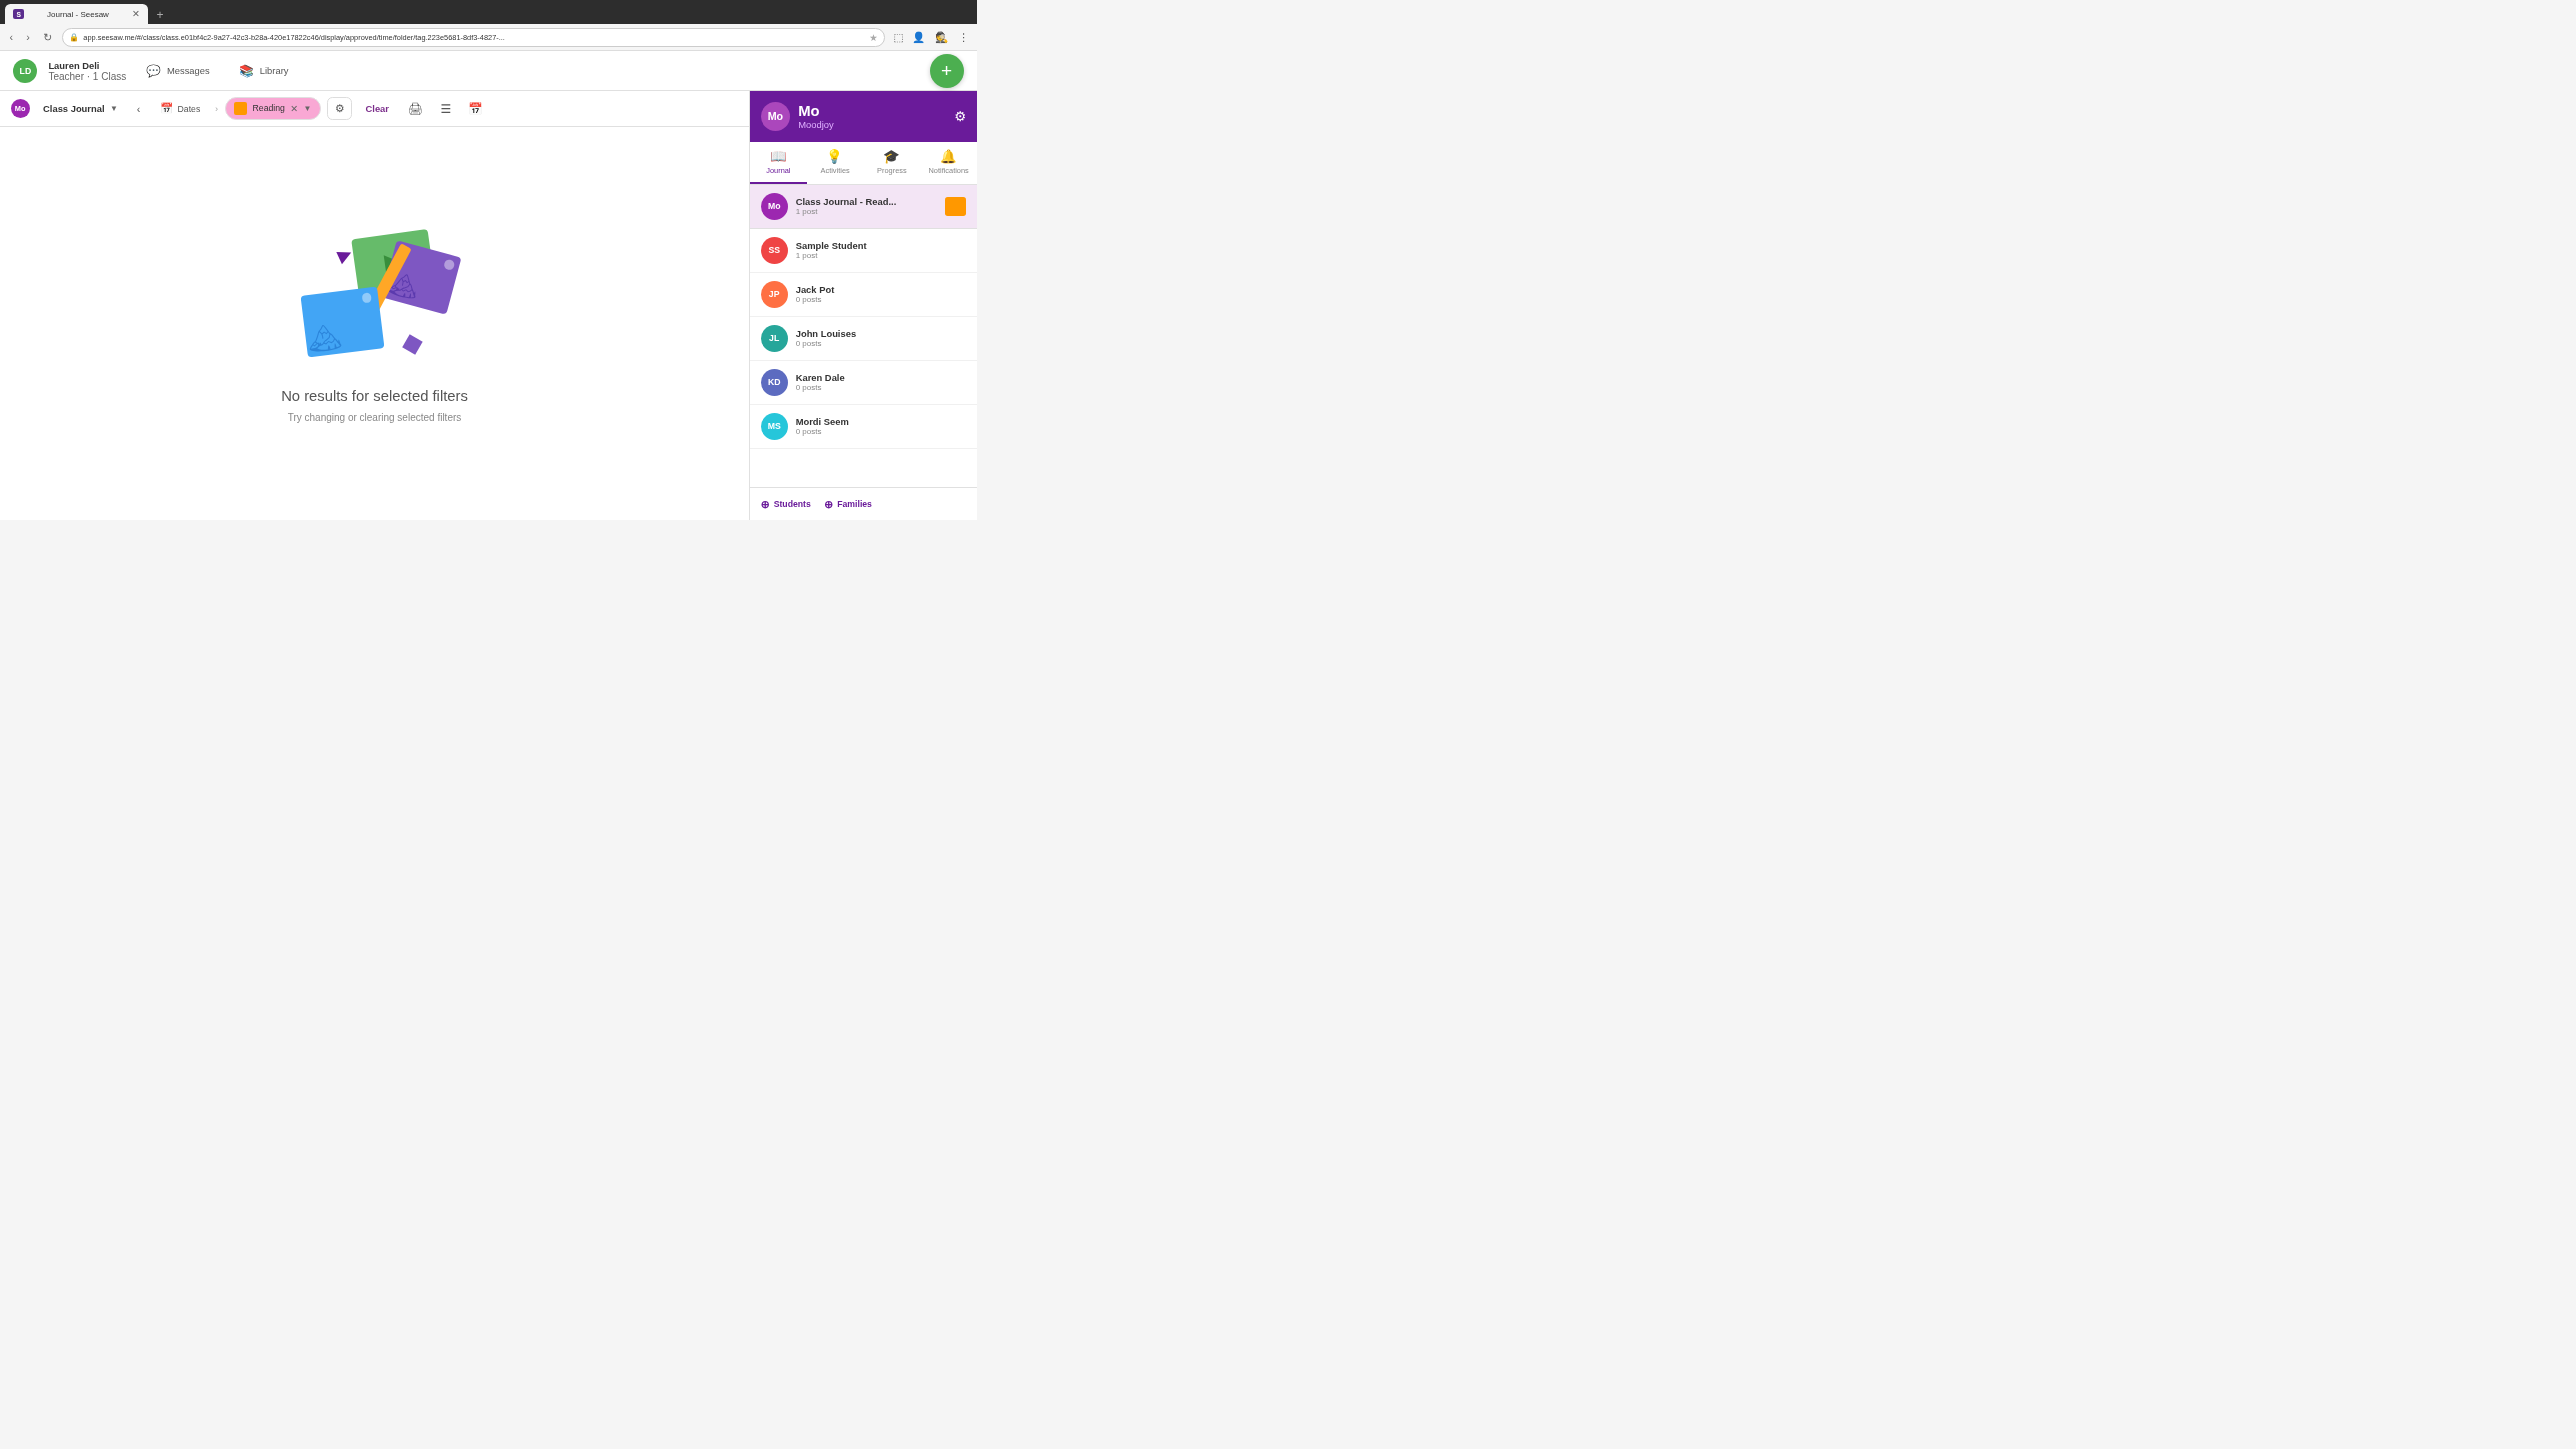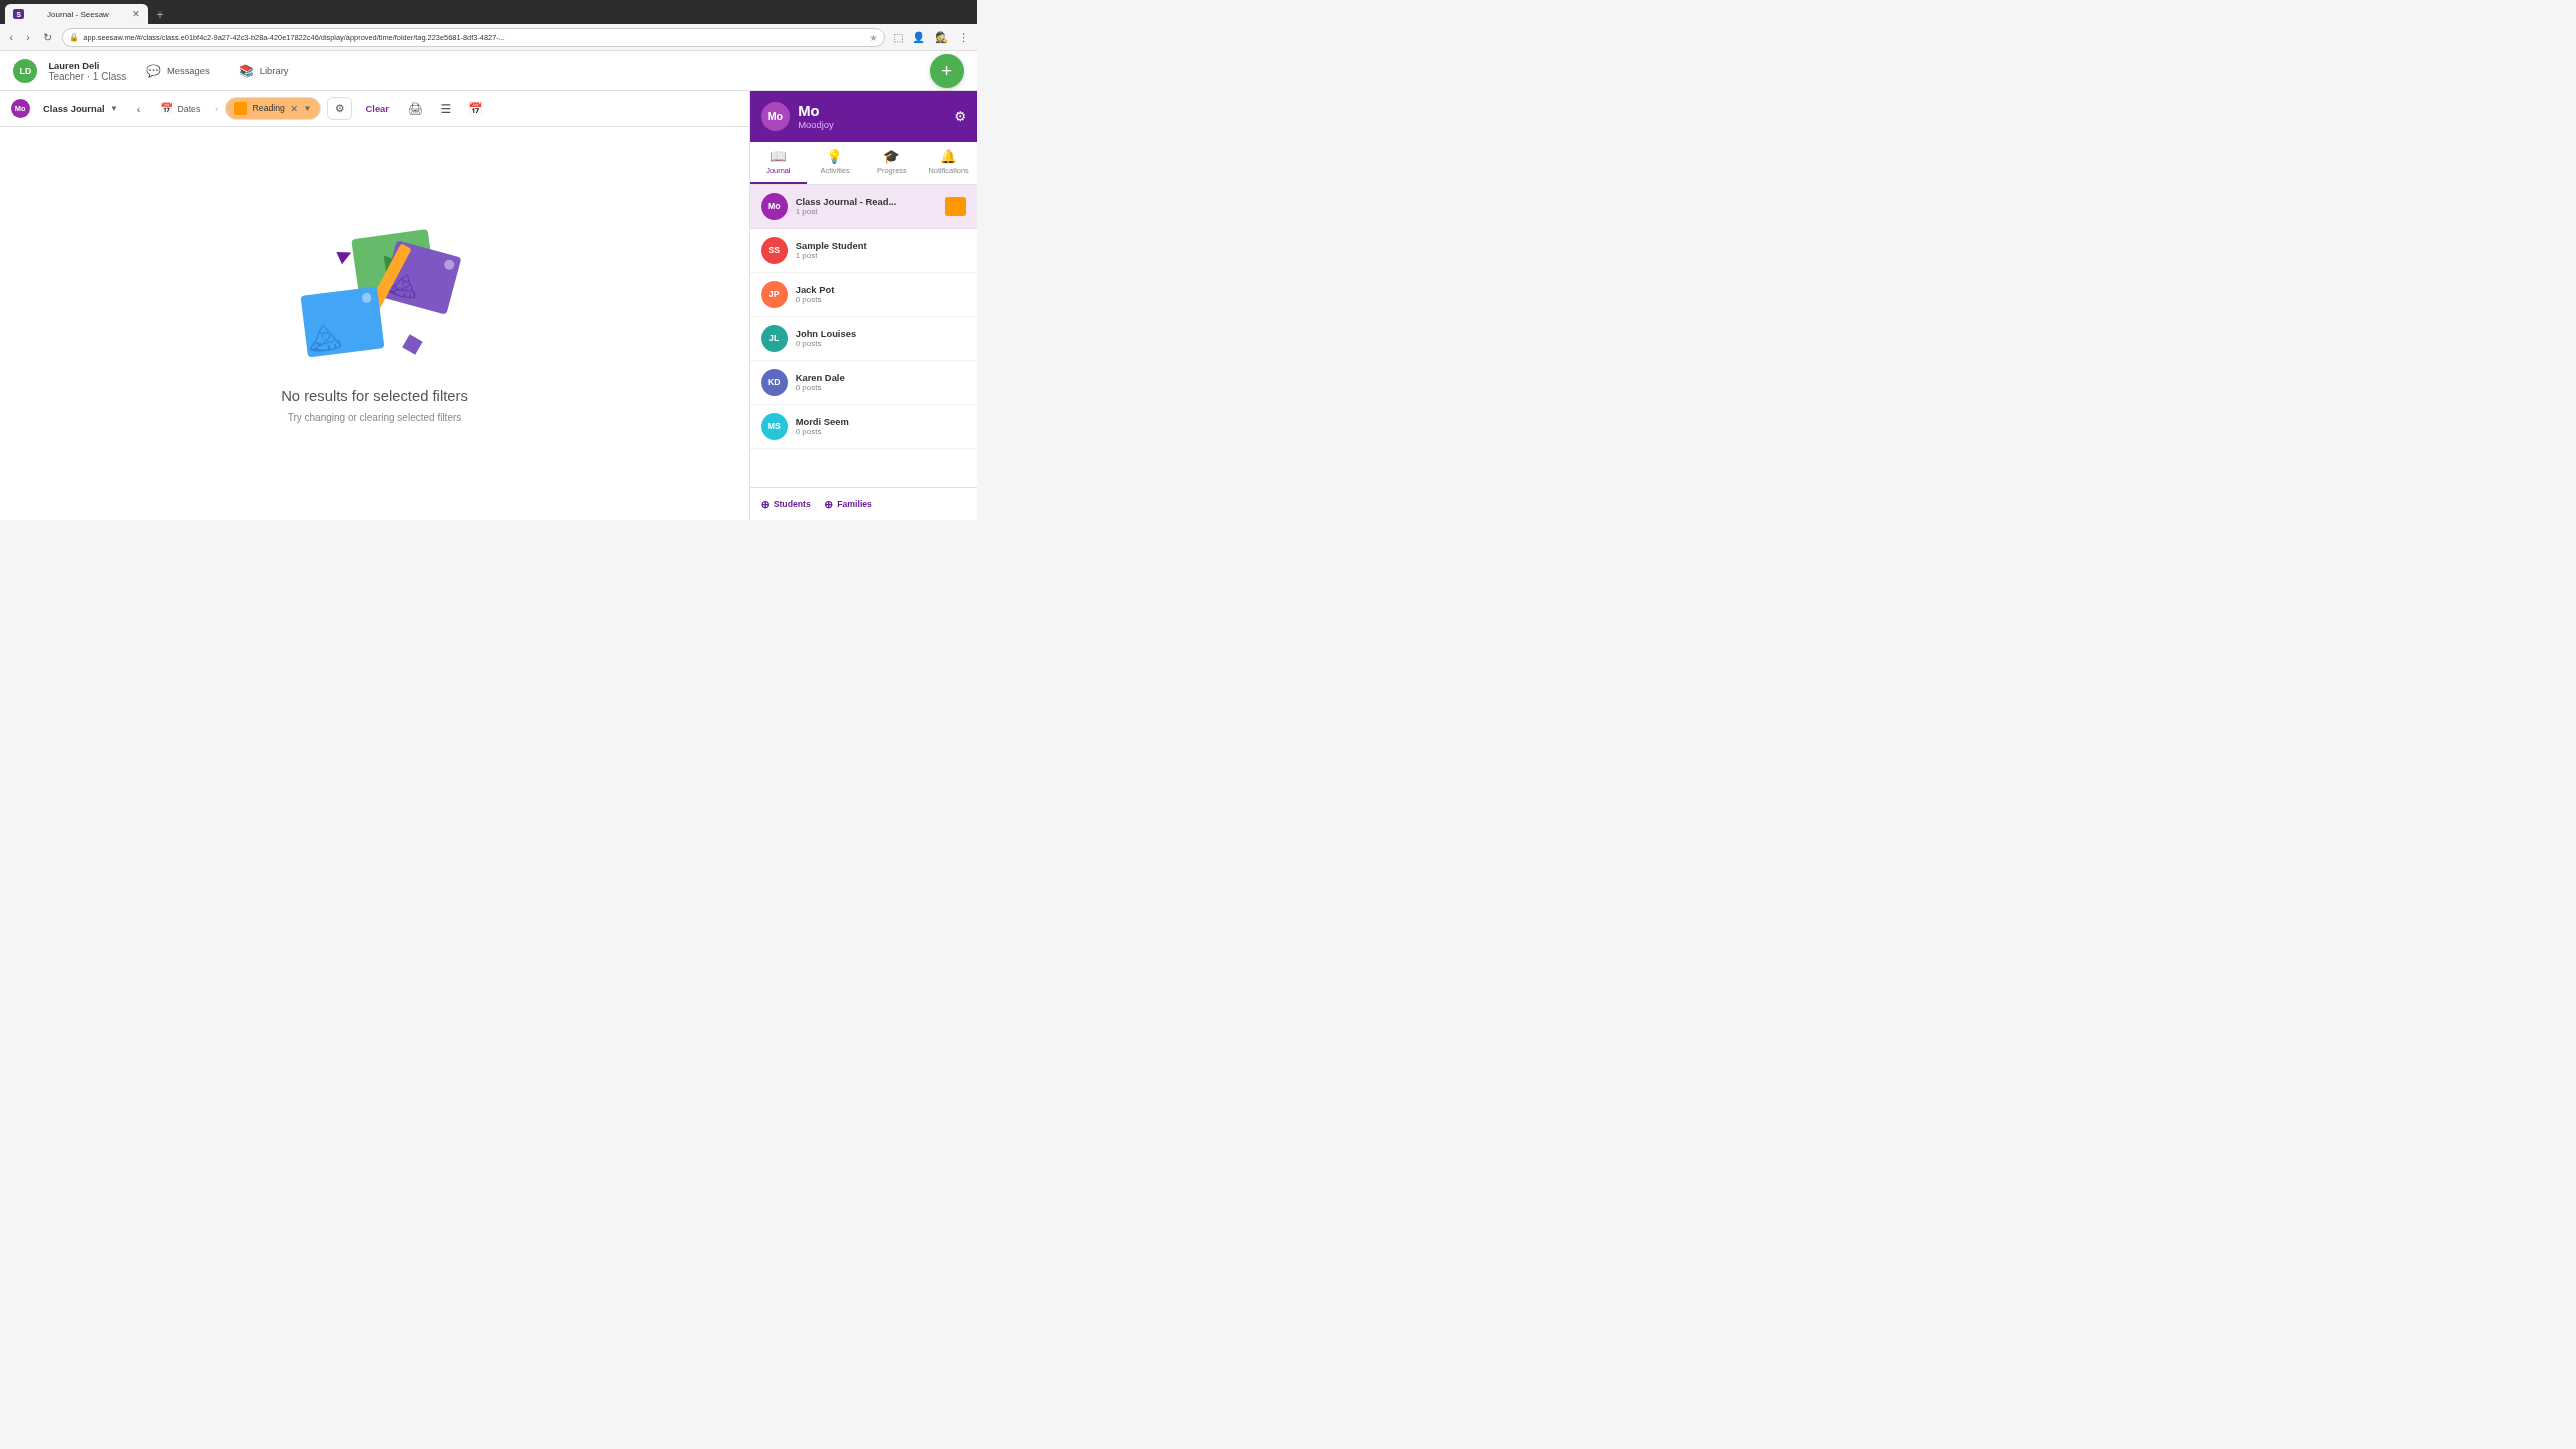--- a/index.html
+++ b/index.html
@@ -37,21 +37,21 @@
     
     .toolbar { height: 36px; background: white; border-bottom: 0.7px solid #e0e0e0; display: flex; align-items: center; padding: 0 10.7px; gap: 6.7px; }
     .class-journal-btn { display: flex; align-items: center; gap: 5.4px; padding: 4px 6.7px; border-radius: 13.4px; cursor: pointer; border: none; background: none; font-size: 9.4px; font-weight: 600; color: #333; }
     .class-journal-icon { width: 19px; height: 19px; background: #9c27b0; border-radius: 50%; display: flex; align-items: center; justify-content: center; color: white; font-size: 7.4px; font-weight: bold; }
     .chevron-down { color: #666; font-size: 8px; }
     .nav-arrow { background: none; border: none; color: #555; font-size: 10.7px; cursor: pointer; padding: 2.7px 5.4px; }
     .dates-btn { display: flex; align-items: center; gap: 4px; padding: 4px 8px; cursor: pointer; color: #555; font-size: 8.7px; border: none; background: none; }
     .dates-icon { font-size: 10.7px; }
     .arrow-right { color: #aaa; font-size: 9.4px; }
 
-    .filter-tag { display: flex; align-items: center; gap: 5.4px; background: #fdba74; border: 1.3px solid #e0e0e0; border-radius: 13.4px; padding: 3.4px 8px; font-size: 8.7px; color: #333; font-weight: 500; cursor: pointer; }
+    .filter-tag { display: flex; align-items: center; gap: 5.4px; background: #f9a8d4; border: 1.3px solid #e0e0e0; border-radius: 13.4px; padding: 3.4px 8px; font-size: 8.7px; color: #333; font-weight: 500; cursor: pointer; }
     .filter-folder-icon { width: 13.4px; height: 13.4px; background: #ff9800; border-radius: 2px; display: inline-block; }
     .filter-remove { color: #666; font-size: 9.4px; cursor: pointer; }
     .filter-chevron { color: #666; font-size: 8px; }
 
     .filter-settings-btn { background: none; border: 0.7px solid #ddd; border-radius: 5.4px; padding: 4px 6.7px; cursor: pointer; color: #555; font-size: 10.7px; }
     .clear-btn { background: none; border: none; color: #7b2d8b; font-size: 9.4px; font-weight: 600; cursor: pointer; padding: 4px 6.7px; }
     .print-btn { background: none; border: none; color: #555; font-size: 12px; cursor: pointer; padding: 4px 5.4px; }
     .list-btn { background: none; border: none; color: #555; font-size: 12px; cursor: pointer; padding: 4px 5.4px; }
     .calendar-btn { background: none; border: none; color: #555; font-size: 12px; cursor: pointer; padding: 4px 5.4px; }
 

